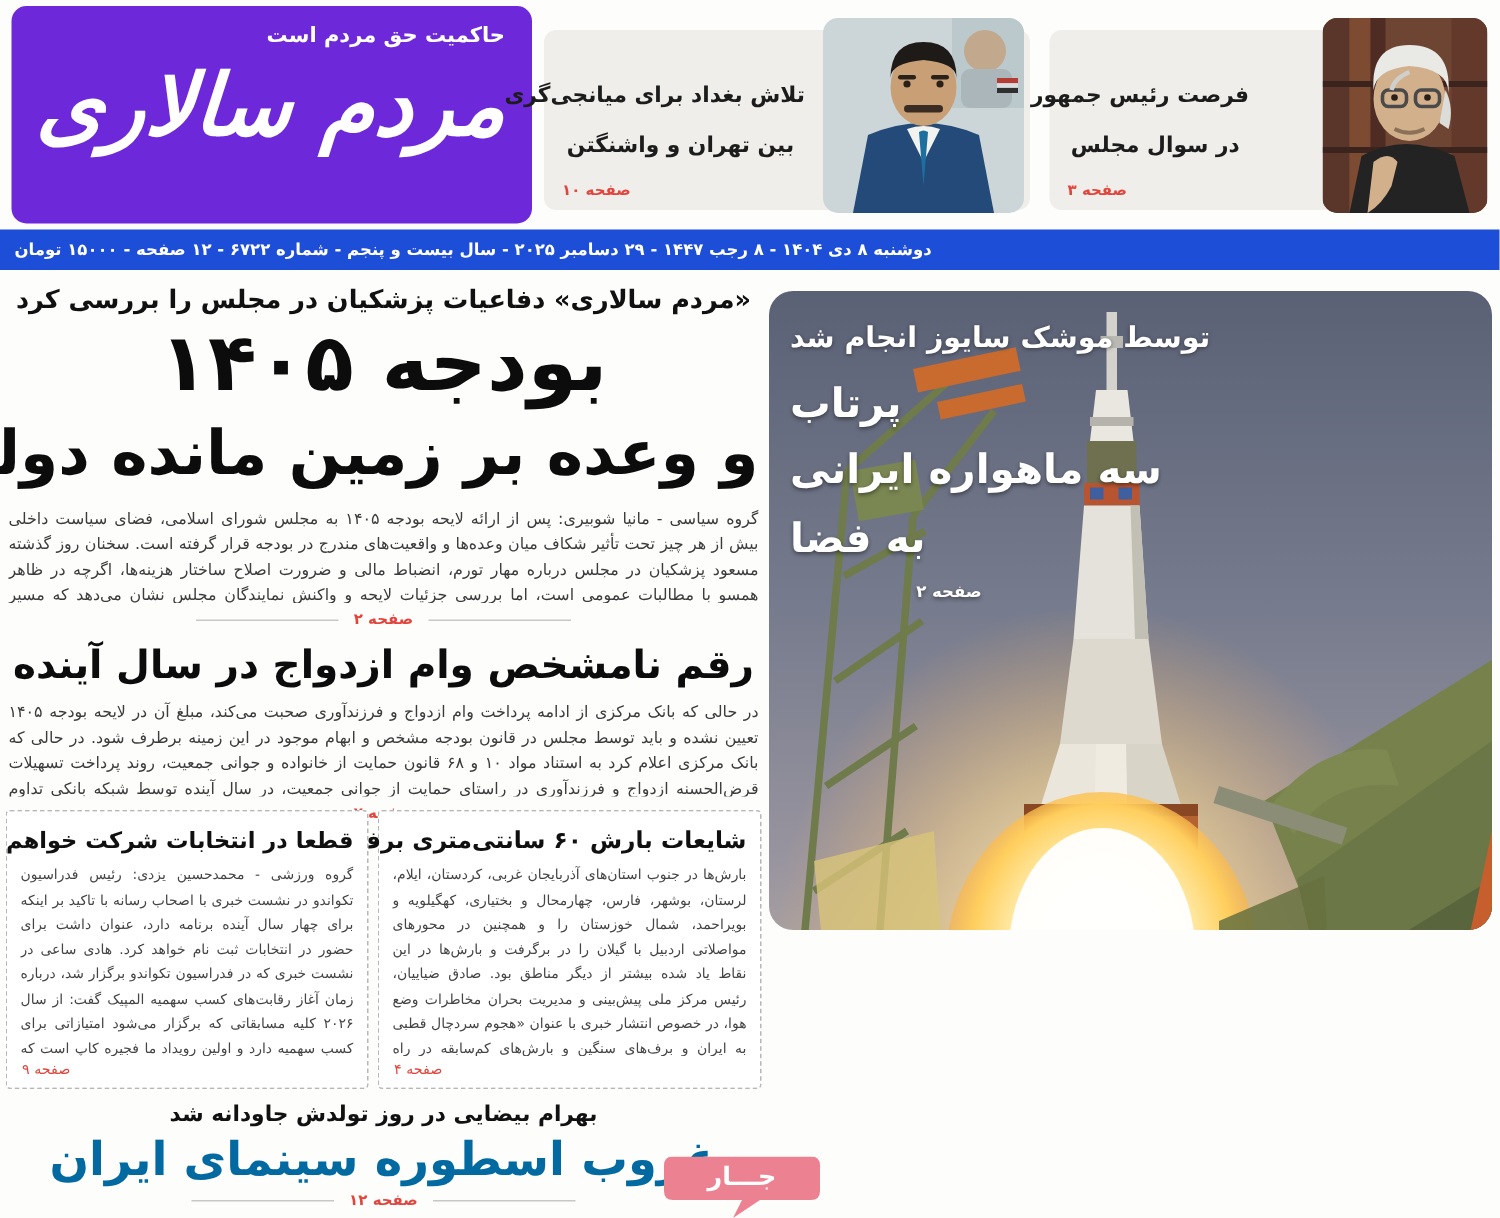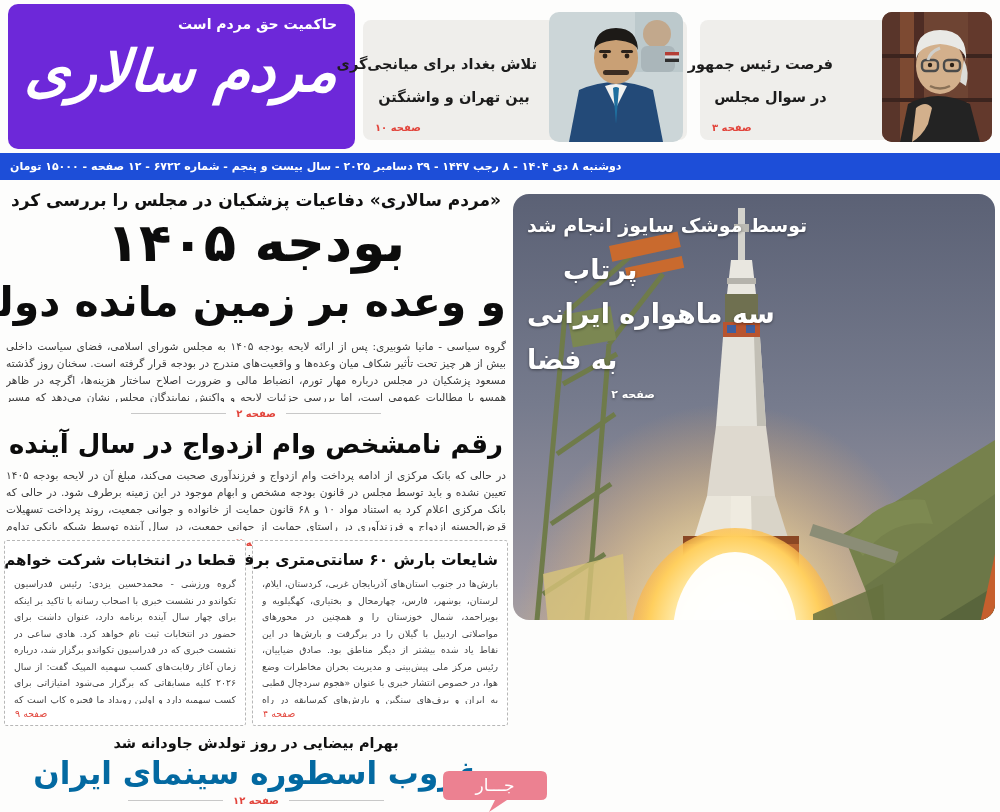--- a/index.html
+++ b/index.html
@@ -66,29 +66,29 @@
   .cinema .ck { font-size:14.5px; font-weight:bold; color:#111; }
   .cinema .ch { font-size:31px; font-weight:bold; color:#0369a1; margin-top:4px; white-space:nowrap; }
   .cinema .pagemark { margin-top:4px; }
 
   
   .photo-main { position:absolute; left:513px; top:194px; width:482px; height:426px;
     border-radius:16px; overflow:hidden; }
   .photo-main svg.scene { display:block; }
   .overlay { position:absolute; color:#fff; font-weight:bold; text-align:left; text-shadow:0 1px 3px rgba(0,0,0,.45); }
   .ov-kicker { top:20px;  left:14px; right:14px; font-size:19px; }
-  .ov-l1 { top:60px;  left:14px; right:14px; font-size:27px;margin-left:36px; }
+  .ov-l1 { top:60px;  left:14px; right:14px; font-size:27px; }
   .ov-l2 { top:104px; left:14px; right:14px; font-size:27px; }
   .ov-l3 { top:150px; left:14px; right:14px; font-size:27px; }
   .ov-pg { top:194px; left:60px; width:120px; font-size:11px; text-align:center; font-weight:bold; }
 
   
   .watermark { position:absolute; left:443px; top:771px; width:110px; height:41px; z-index:5; }
   .watermark .wtxt { position:absolute; left:0; top:0; width:104px; height:29px; line-height:29px;
-    text-align:center; color:#fff; font-weight:normal; font-size:17px; }
+    text-align:center; color:#fff; font-weight:bold; font-size:17px; }
 </style>
 </head>
 <body>
 
 <div class="page">
 
   <div class="masthead">
     <div class="slogan">حاکمیت حق مردم است</div>
     <div class="logo">مردم سالاری</div>
   </div>

